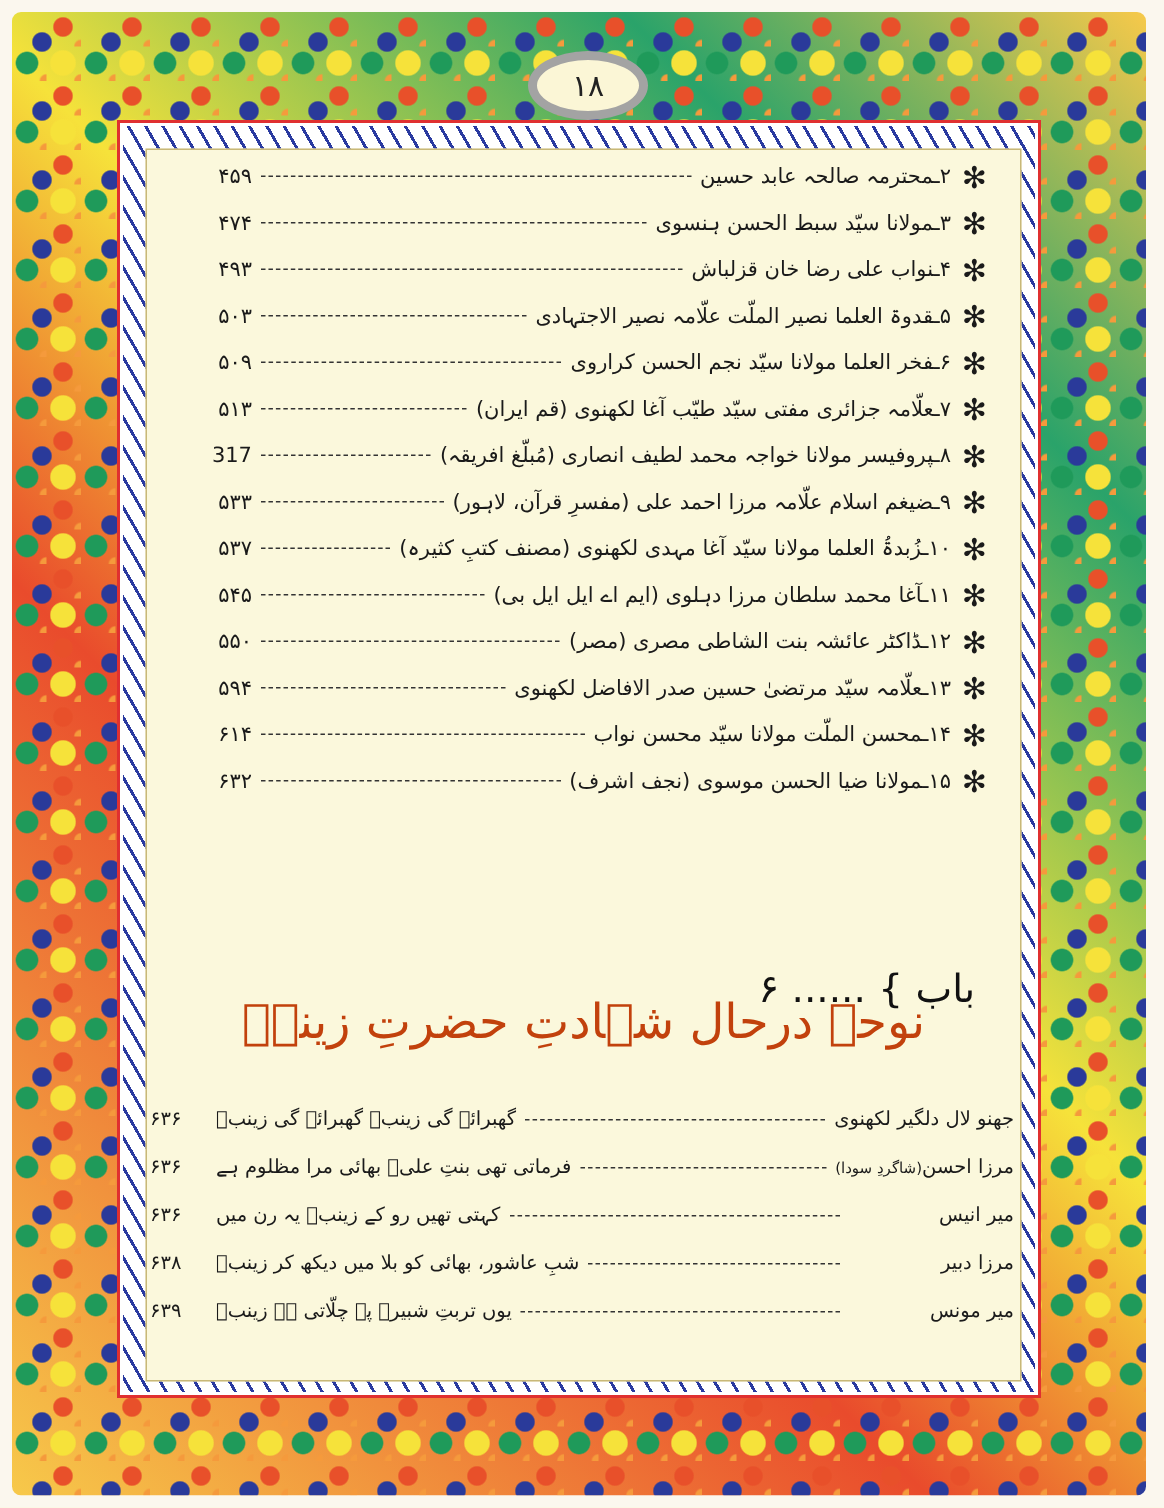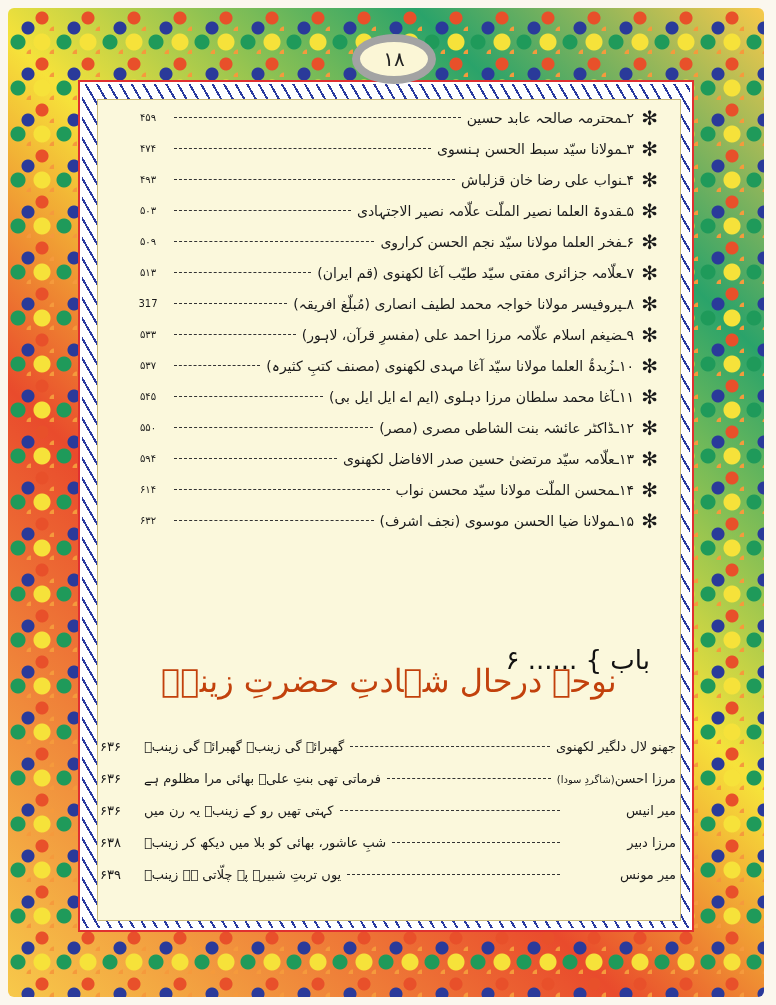--- a/index.html
+++ b/index.html
@@ -8,37 +8,37 @@
   .border-outer { position:absolute; left:8px; top:8px; width:756px; height:989px;
     background:
       radial-gradient(circle at 20px 20px, #2a3a9a 6px, transparent 7px) 0 0/46px 46px,
       radial-gradient(circle at 10px 34px, #1f9a5a 7px, transparent 8px) 0 0/46px 46px,
       radial-gradient(circle at 34px 10px, #e8502a 6px, transparent 7px) 0 0/46px 46px,
       radial-gradient(circle at 34px 34px, #f6e23a 8px, transparent 9px) 0 0/46px 46px,
       radial-gradient(circle at 23px 23px, #f59a3c 4px, transparent 5px) 0 0/23px 23px,
       linear-gradient(45deg, #f7c94a, #e94b2c 35%, #f6e23a 55%, #2aa36a 80%, #f7c94a);
     border-radius:6px; }
   .medallion { position:absolute; left:352px; top:34px; width:68px; height:34px; border-radius:50%;
-    background:#fbf6d6; border:8px solid #a3a3a3; display:flex; align-items:center; justify-content:center;
+    background:#fbf6d6; border:6px solid #a3a3a3; display:flex; align-items:center; justify-content:center;
     font-size:20px; color:#222; z-index:3; }
   .red-frame { position:absolute; left:78px; top:80px; width:612px; height:848px; background:#fff;
     border:2px solid #e03030; }
   .twist { position:absolute; left:82px; top:84px; width:608px; height:844px;
     background:
       repeating-linear-gradient(60deg, transparent 0 4px, #2a3aa0 4px 6px, transparent 6px 10px);
   }
   .page { position:absolute; left:97px; top:99px; width:582px; height:820px; background:#fbf8dc;
     border:1px solid #c8b878; z-index:2; }
   .rtl { direction:rtl; }
   .toc { position:absolute; right:22px; left:30px; top:2px; }
   .toc-row { display:flex; align-items:center; height:31px; font-size:14px; color:#1a1a1a; }
   .star { font-size:20px; margin-left:6px; width:18px; }
   .toc-title { white-space:nowrap; }
   .dash { flex:1; border-bottom:1.5px dashed #333; margin:0 6px; height:0; }
-  .toc-page { width:40px; text-align:center; font-size:10px; }
+  .toc-page { width:40px; text-align:right; font-size:14px; }
   .chapter { position:absolute; right:30px; top:545px; font-size:26px; color:#111; }
   .heading { position:absolute; left:0; right:0; top:562px; text-align:center; font-size:32px;
     font-family:"DejaVu Serif", serif; color:#c2410c; }
   .nauha { position:absolute; left:2px; right:4px; top:630px; }
   .nauha-row { display:flex; align-items:center; height:32px; font-size:13px; color:#1a1a1a; }
   .poet { white-space:nowrap; min-width:110px; }
   .poet-note { font-size:10px; margin-right:0; }
   .line { white-space:nowrap; }
   .n-page { width:44px; text-align:left; }
 </style>

